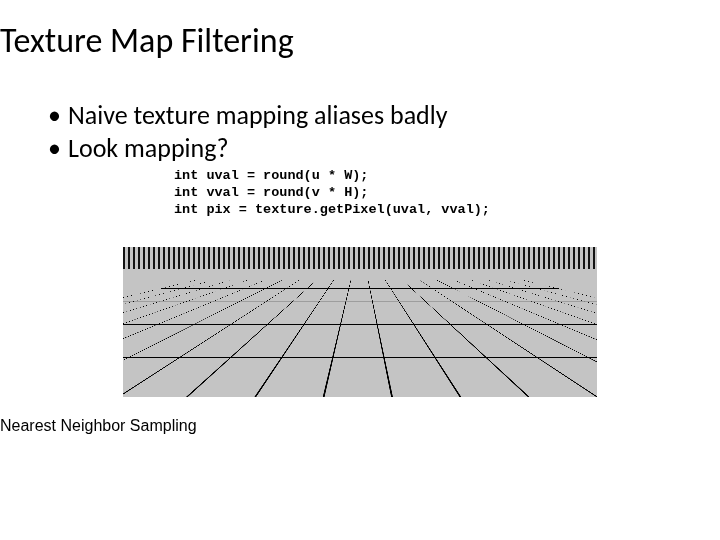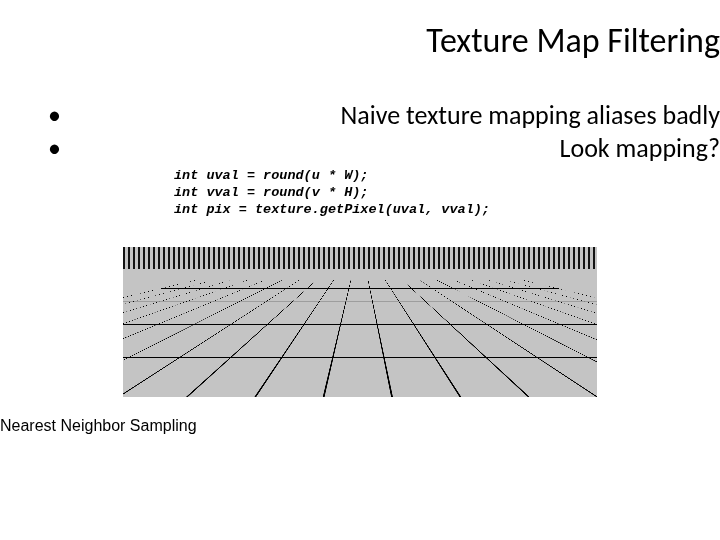--- a/index.html
+++ b/index.html
@@ -6,52 +6,50 @@
   body {
     width: 720px;
     height: 540px;
     background: #ffffff;
     font-family: Calibri, Arial, sans-serif;
     color: #000;
     position: relative;
     overflow: hidden;
   }
   .title {
-    text-align: right;
+    text-align: left;
     font-size: 34px;
     font-weight: 400;
     margin-top: 20px;
     margin-bottom: 38px;
   }
   .bullets {
     margin-left: 48px;
     font-size: 26px;
     line-height: 1.25;
   }
   .bullets li {
     list-style: none;
     position: relative;
     padding-left: 20px;
-    text-align: right;
   }
   .bullets li::before {
     content: "•";
     position: absolute;
     left: 0;
     top: 0;
   }
   .code {
     font-family: "Courier New", monospace;
     font-size: 13.5px;
     font-weight: bold;
     white-space: pre;
     margin-left: 174px;
     margin-top: 4px;
     line-height: 1.25;
-    font-style: italic;
   }
   .figure-wrap {
     width: 474px;
     height: 150px;
     margin: 28px auto 0 auto;
     overflow: hidden;
     position: relative;
     background: #c4c4c4;
   }
   .plane {

